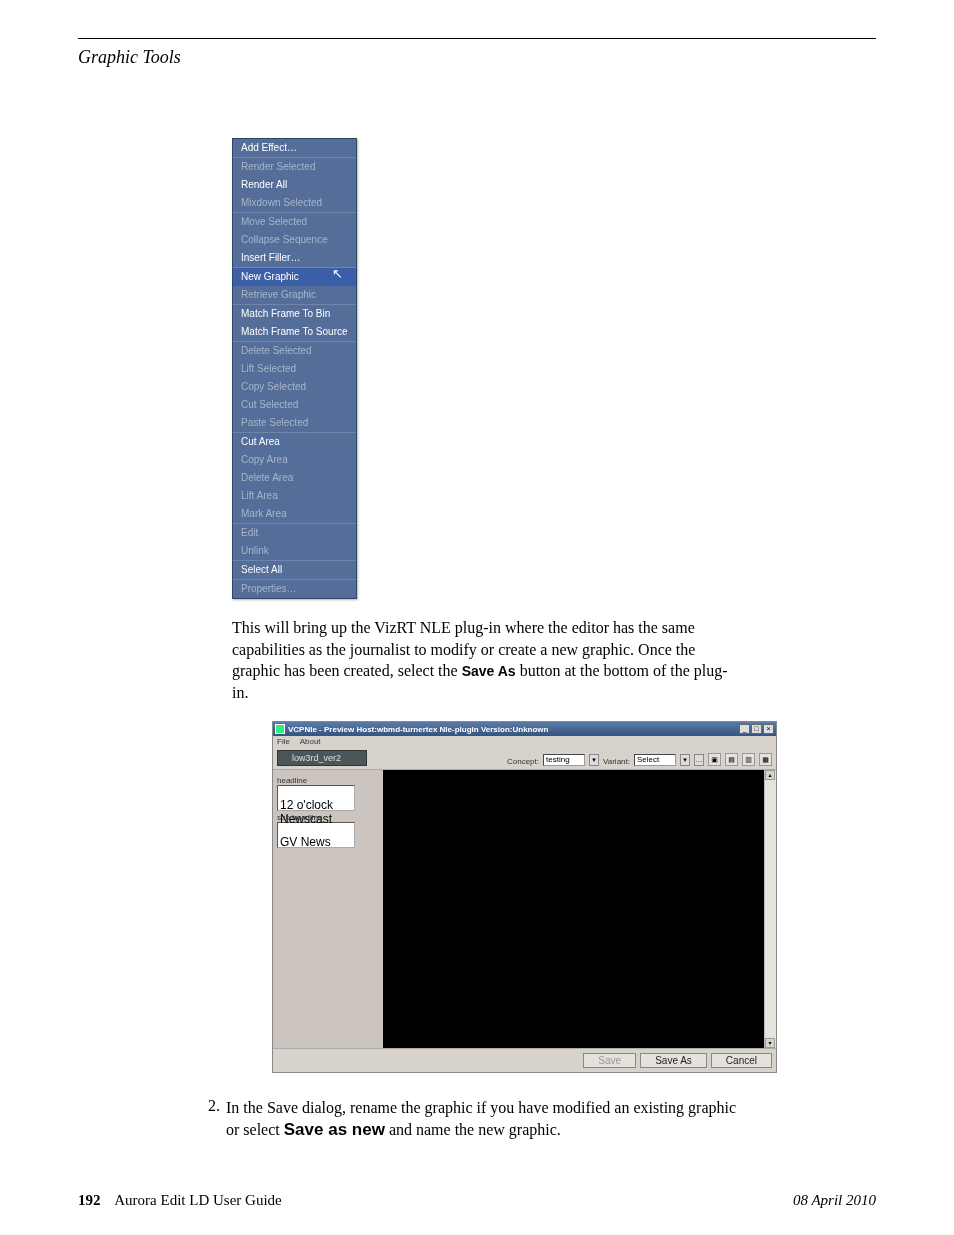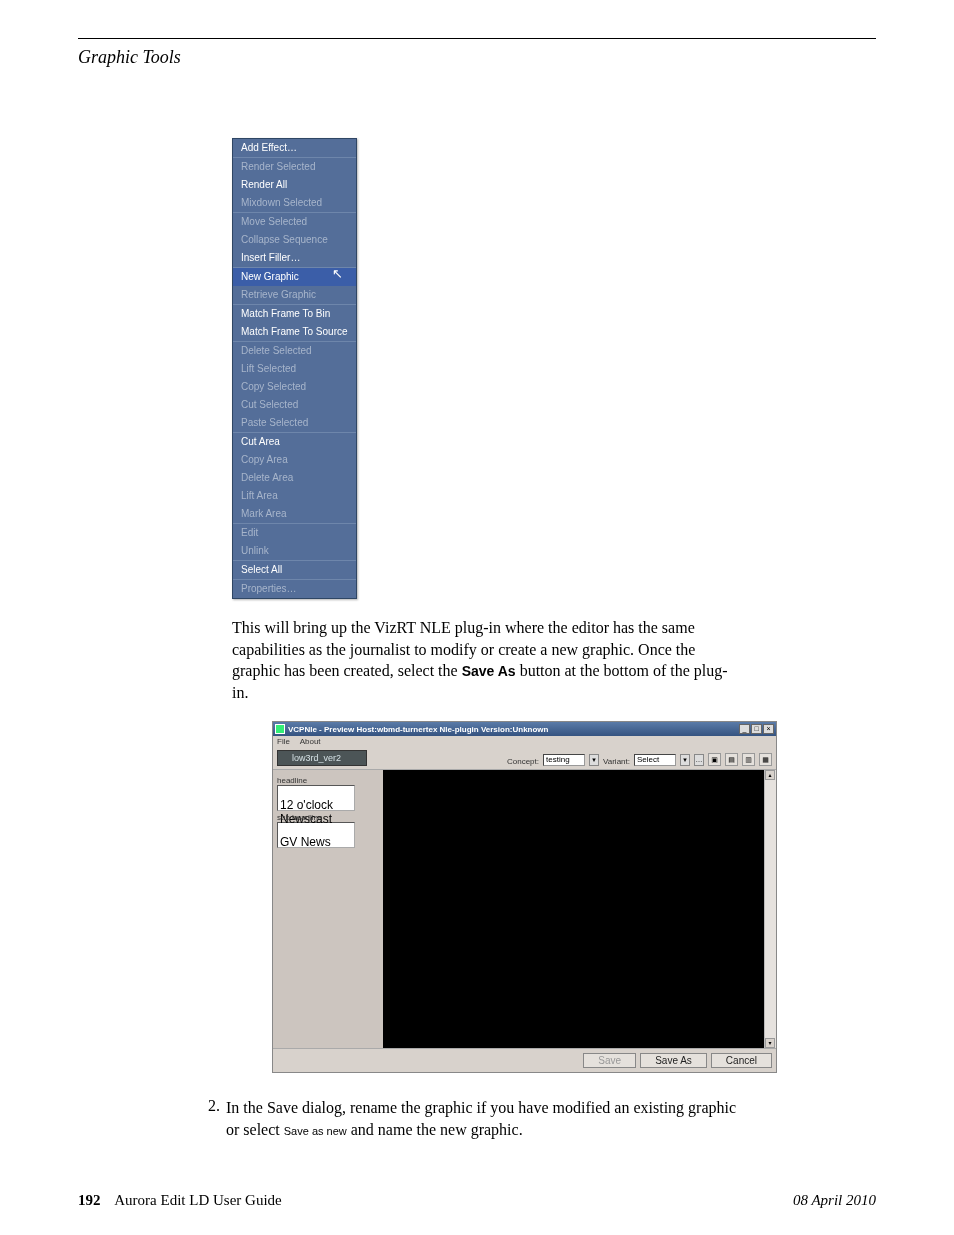--- a/index.html
+++ b/index.html
@@ -198,22 +198,22 @@
     padding-right: 6px;
     margin-left: -30px;
   }
   .step-text {
     font-size: 16px;
     line-height: 1.35;
     width: 520px;
   }
   .step-text .bold-ui {
     font-family: Arial, Helvetica, sans-serif;
-    font-weight: normal;
-    font-size: 11px;
+    font-weight: bold;
+    font-size: 17px;
   }
   
   .page-footer {
     position: absolute;
     bottom: 26px;
     left: 78px; right: 78px;
     display: flex;
     justify-content: space-between;
     font-size: 15px;
   }

